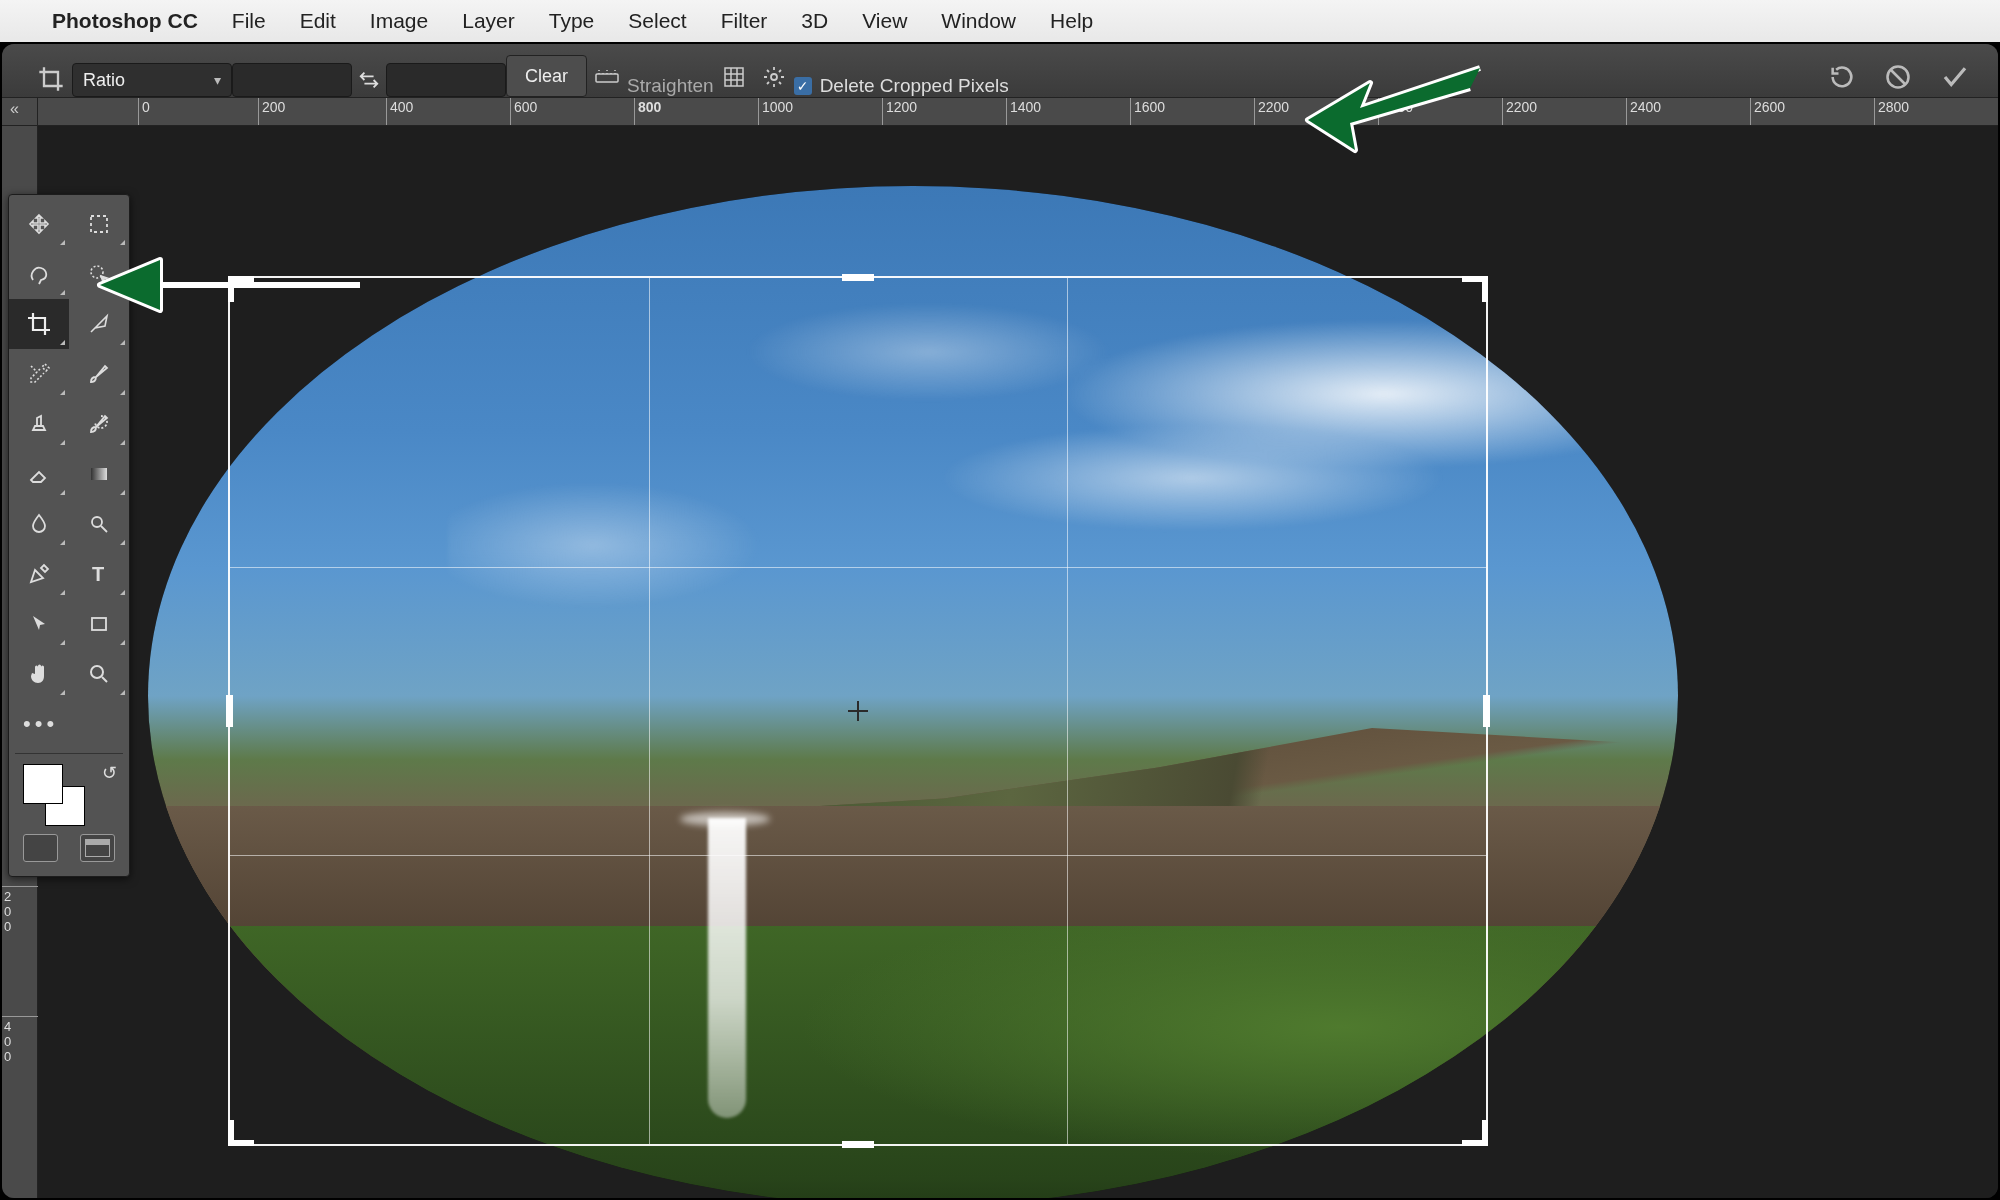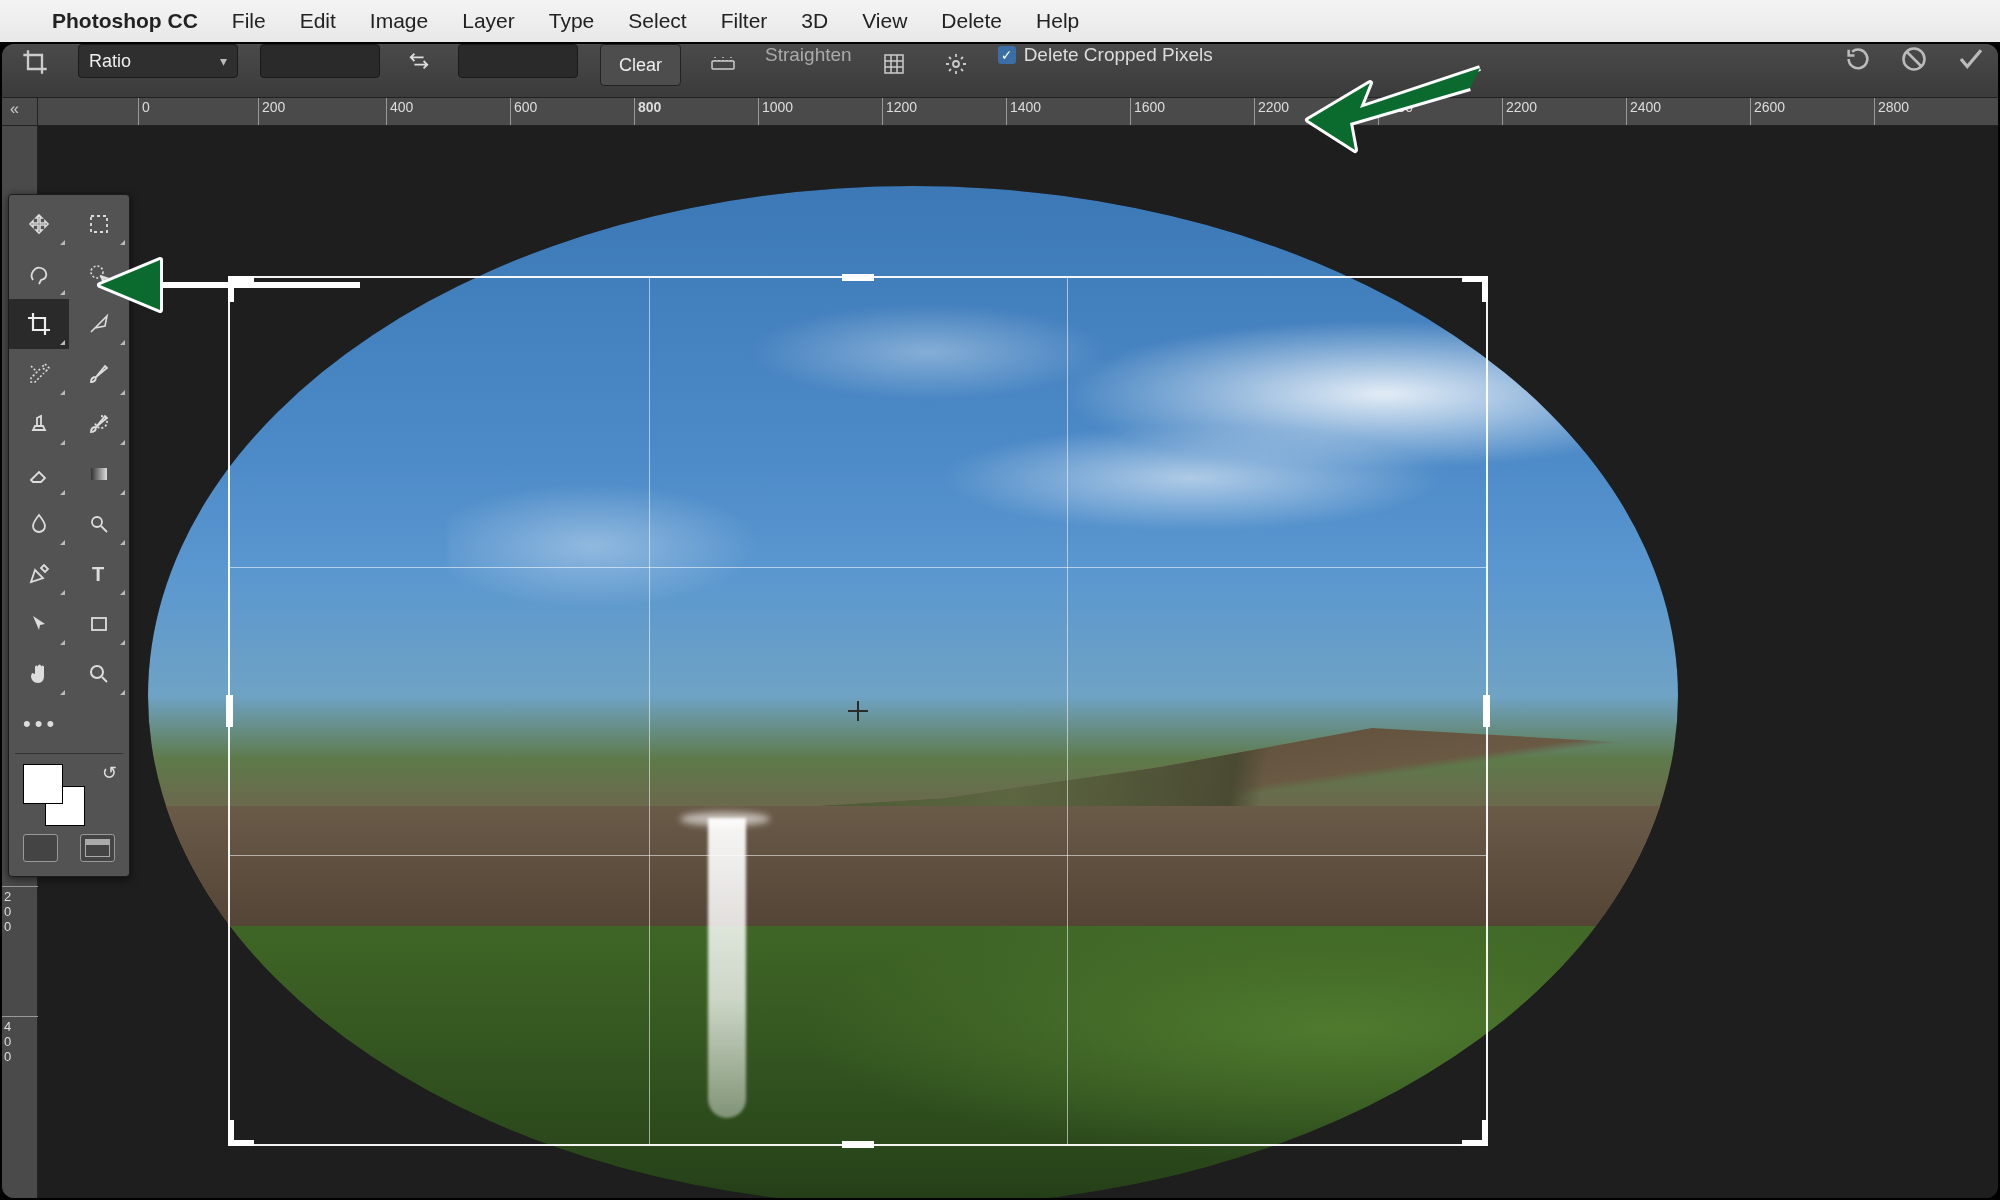--- a/index.html
+++ b/index.html
@@ -14,21 +14,21 @@
   .mac-menubar .appname { font-weight: 700; text-align: center; }
   .mac-menubar span { cursor: default; }
   
   .app-window {
     position: absolute; left: 0; top: 42px; right: 0; bottom: 0;
     background: #222; border: 2px solid #000; border-radius: 14px; overflow: hidden;
   }
   
   .options-bar {
     height: 54px; background: linear-gradient(#4a4a4a,#3b3b3b);
-    display: flex; align-items: flex-start; padding: 0 12px; gap: 22px;
+    display: flex; align-items: flex-end; padding: 0 28px; gap: 0;
     color: #ddd; font-size: 19px; border-bottom: 1px solid #222;
   }
   .opt-icon { width: 42px; height: 36px; display:flex;align-items:center;justify-content:center; color:#ccc; }
   .ratio-select {
     width: 160px; height: 34px; background: #2f2f2f; border: 1px solid #1a1a1a;
     border-radius: 4px; color: #eee; display:flex; align-items:center; padding:0 10px;
     justify-content: space-between; font-size: 18px;
   }
   .ratio-select .chev { font-size: 14px; color:#bbb; }
   .dim-input {
@@ -173,21 +173,21 @@
   <span class="appname">Photoshop CC</span>
   <span>File</span>
   <span>Edit</span>
   <span>Image</span>
   <span>Layer</span>
   <span>Type</span>
   <span>Select</span>
   <span>Filter</span>
   <span>3D</span>
   <span>View</span>
-  <span>Delete</span>
+  <span>Window</span>
   <span>Help</span>
 </div>
 
 <div class="app-window">
 
   <div class="options-bar">
     <div class="opt-icon">
       <svg width="28" height="28" viewBox="0 0 24 24" fill="none" stroke="#ccc" stroke-width="2">
           <path d="M6 2v16h16M2 6h16v16"></path>
         </svg>

